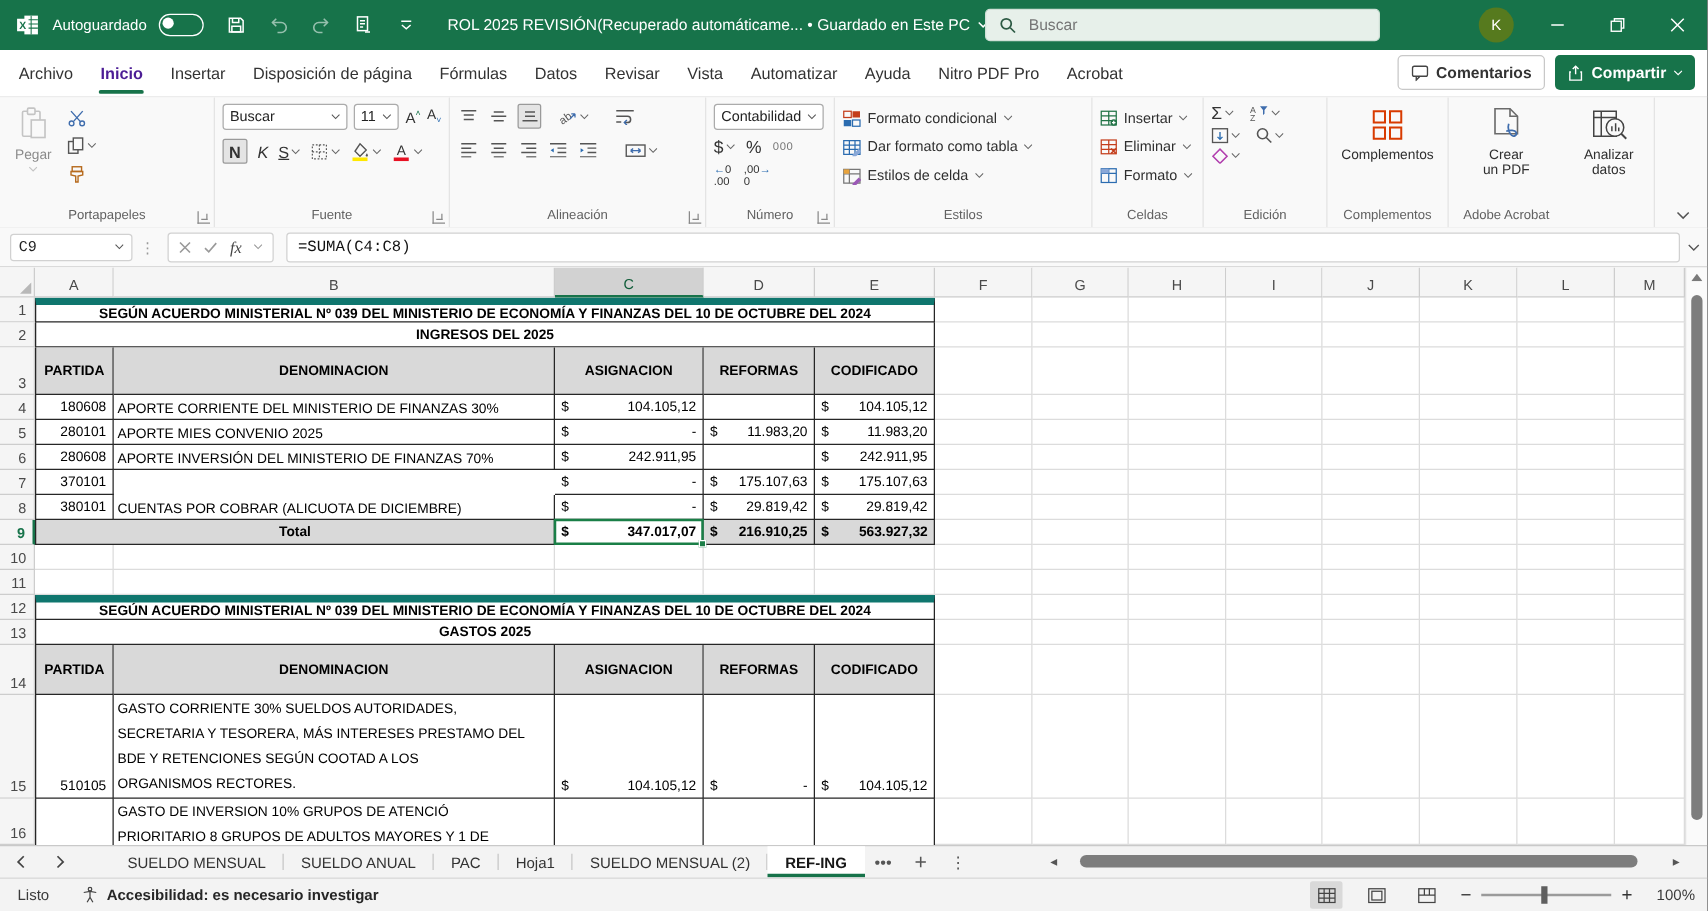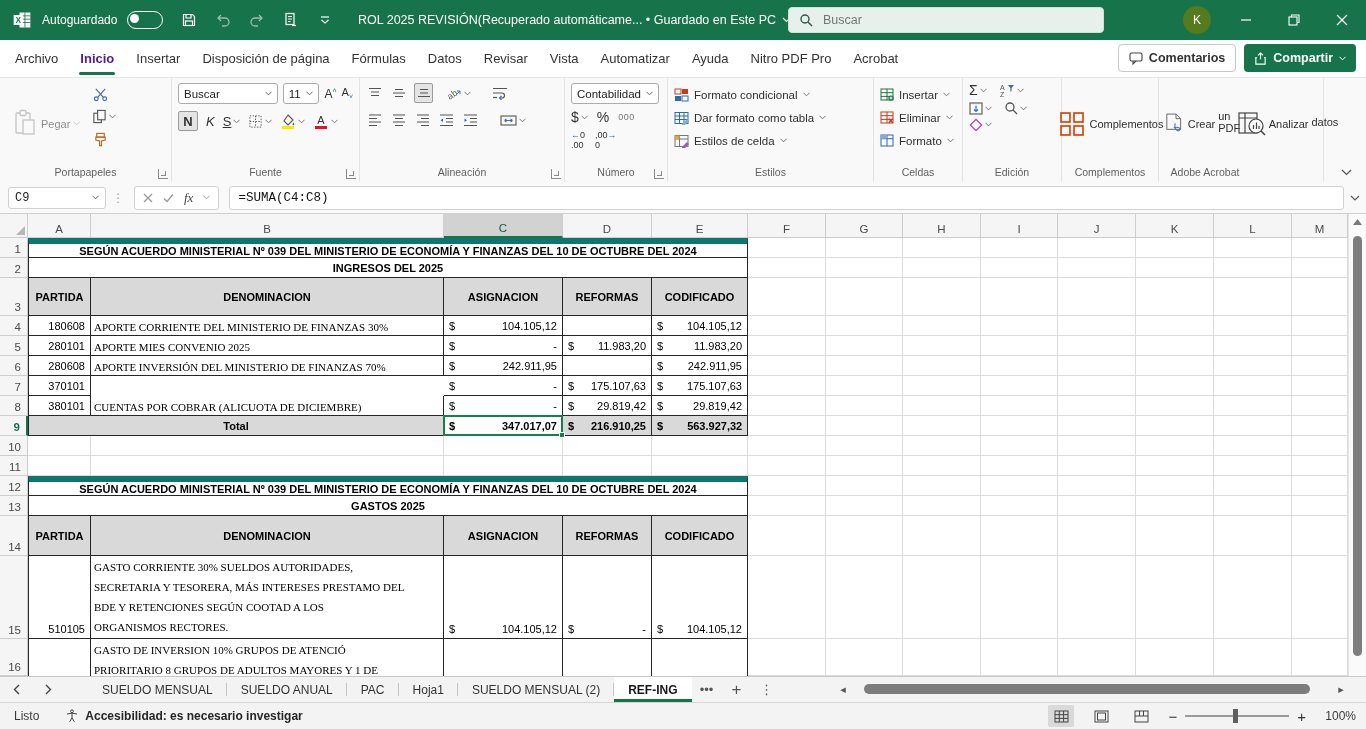--- a/index.html
+++ b/index.html
@@ -37,21 +37,21 @@
   .btn-share{display:flex;align-items:center;gap:6px;border-radius:4px;background:#17734a;color:#fff;height:28px;
              padding:0 10px;font-size:12.5px;}
 
   
   .ribbon{position:absolute;left:0;top:78px;width:1366px;height:104px;background:#f9f9f9;border-bottom:1px solid #d8d8d8;display:flex;}
   .grp{position:relative;border-right:1px solid #e4e4e4;box-sizing:border-box;display:flex;flex-direction:column;}
   .gc{flex:1;padding:5px 6px 0 6px;display:flex;gap:6px;}
   .gl{height:18px;font-size:10.5px;color:#616161;text-align:center;line-height:16px;position:relative;white-space:nowrap;}
   .launch{position:absolute;right:3px;bottom:3px;width:9px;height:9px;border-left:1px solid #8a8a8a;border-bottom:1px solid #8a8a8a;}
   .launch::after{content:"";position:absolute;left:2px;bottom:2px;width:4px;height:4px;border-right:1.2px solid #8a8a8a;border-bottom:1.2px solid #8a8a8a;}
-  .bigbtn{display:flex;align-items:center;gap:3px;font-size:11px;color:#2f2f2f;padding:2px 6px;}
+  .bigbtn{display:flex;flex-direction:column;align-items:center;gap:3px;font-size:11px;color:#2f2f2f;padding:2px 6px;}
   .stack{display:flex;flex-direction:column;gap:4px;}
   .rowline{display:flex;align-items:center;gap:5px;}
   .combo{background:#fff;border:1px solid #ababab;border-radius:3px;height:21px;display:flex;align-items:center;
          justify-content:space-between;padding:0 5px;font-size:11.5px;color:#222;box-sizing:border-box;}
   .ico{display:flex;align-items:center;justify-content:center;width:20px;height:20px;}
   .ico.small{width:17px;height:18px;}
   .tbtn{display:flex;align-items:center;gap:2px;}
   .boxed{border:1px solid #9a9a9a;background:#e4e4e4;border-radius:2px;}
   .chev{width:7px;height:5px;}
   .glyph{font-size:13px;color:#333;}
@@ -74,21 +74,21 @@
   
   #grid{position:absolute;left:0;top:214px;width:1348px;height:462px;background:#fff;overflow:hidden;}
   .cell{position:absolute;box-sizing:border-box;font-size:11px;color:#000;display:flex;align-items:flex-end;overflow:hidden;}
   .gline{border-right:1px solid #dcdcdc;border-bottom:1px solid #dcdcdc;}
   .b-r{border-right:1px solid #262626}.b-b{border-bottom:1px solid #262626}
   .b-l{border-left:1px solid #262626}.b-t{border-top:6px solid #0f766e}
   .fillg{background:#d9d9d9;}
   .bold{font-weight:bold;}
   .ctr{justify-content:center;align-items:center;text-align:center;}
   .acc{justify-content:space-between;padding:0 5px 3px 5px;}
-  .den{padding:1px 1px 16px 3px;white-space:pre-line;line-height:20px;align-items:flex-start;font-family:Liberation Serif, serif;}
+  .den{padding:1px 1px 16px 3px;white-space:pre-line;line-height:20px;align-items:flex-start;}
   .part{justify-content:flex-end;padding:0 5px 3px 0;}
   .ghead{background:#f5f5f5;color:#4a4a4a;display:flex;align-items:flex-end;justify-content:center;
          border-right:1px solid #cdcdcd;border-bottom:1px solid #cdcdcd;font-size:11.5px;padding-bottom:2px;}
   .ghead.rowh{justify-content:flex-end;padding-right:6px;}
   .colsel{background:#d2d2d2;border-bottom:2px solid #17734a;color:#0f5c38;}
   .rowsel{color:#17734a;border-right:2px solid #17734a;}
   .selbox{position:absolute;border:2px solid #1a7f47;box-sizing:border-box;background:transparent;}
   .selhandle{position:absolute;width:6px;height:6px;background:#1a7f47;border:1px solid #fff;box-sizing:border-box;}
   .corner-tri{position:absolute;right:2px;bottom:2px;width:0;height:0;border-left:9px solid transparent;border-bottom:9px solid #b8b8b8;}
 

